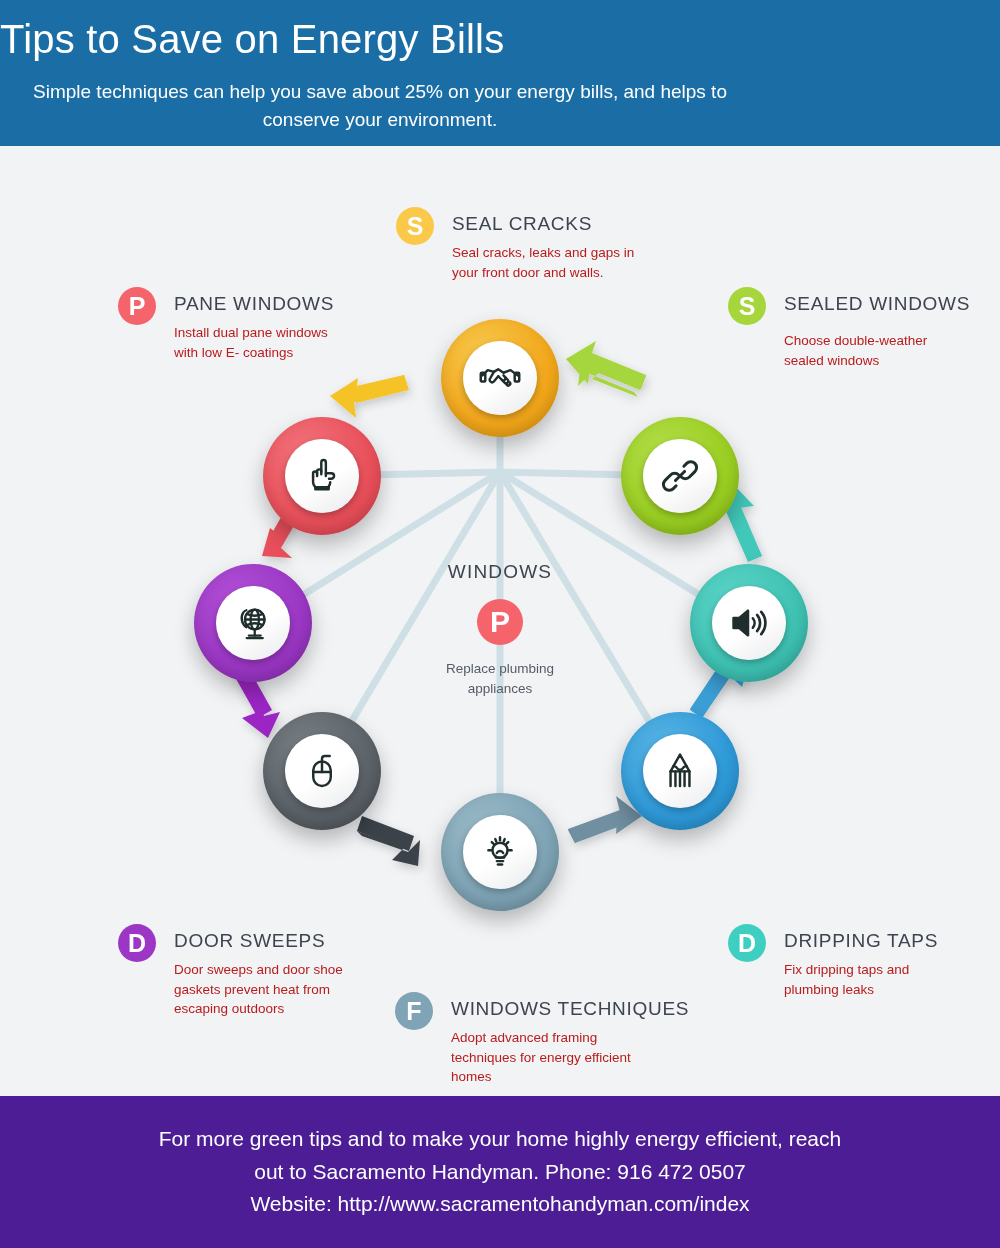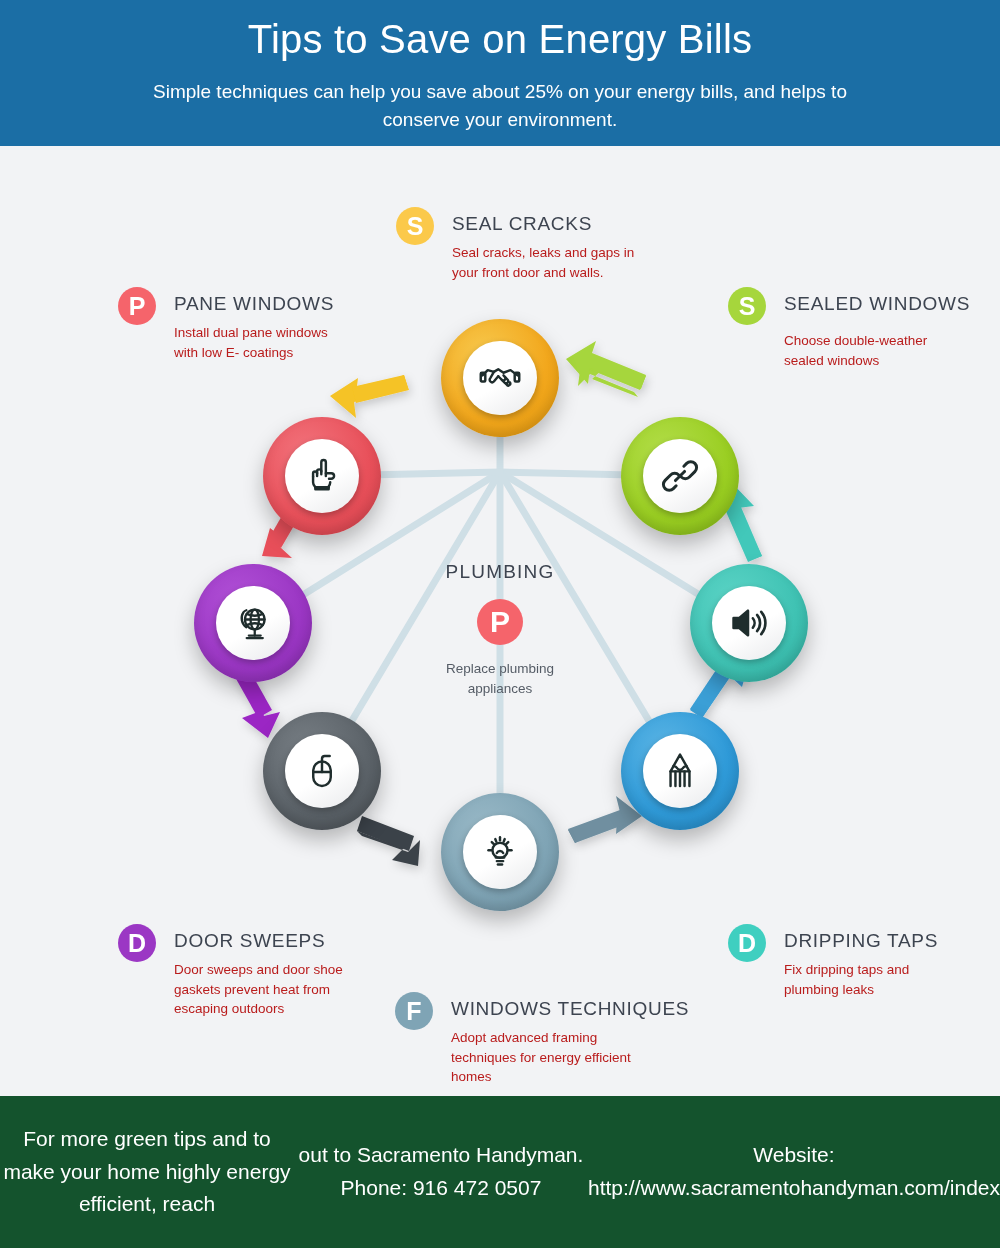--- a/index.html
+++ b/index.html
@@ -8,37 +8,37 @@
     font-family:"Liberation Sans", sans-serif;
     background:#f2f3f5;
     position:relative;
     overflow:hidden;
   }
 
   
   .header {
     position:absolute; left:0; top:0; width:1000px; height:146px;
     background:#1b6ea5;
-    display:flex; flex-direction:column; align-items:center; justify-content:flex-start;
+    display:flex; flex-direction:column; justify-content:flex-start;
     padding-top:16px;
   }
   .header-title {
     color:#ffffff; font-size:40px; font-weight:400; letter-spacing:.2px;
     line-height:1.15; white-space:nowrap;
   }
   .header-sub {
     color:#ffffff; font-size:19px; font-weight:400; line-height:1.45;
     text-align:center; width:760px; margin-top:16px;
   }
 
   
   .footer {
     position:absolute; left:0; top:1096px; width:1000px; height:152px;
-    background:#14532d;
-    display:flex; flex-direction:row; align-items:center; justify-content:center;
+    background:#4c1d95;
+    display:flex; flex-direction:column; align-items:center; justify-content:center;
   }
   .footer-line {
     color:#ffffff; font-size:21px; line-height:1.55; text-align:center; width:900px;
   }
 
   
   .stage { position:absolute; left:0; top:146px; width:1000px; height:950px; }
 
   svg.wheel { position:absolute; left:0; top:0; width:1000px; height:950px; }
 
@@ -277,21 +277,21 @@
         <path d="M8.4 13.2 a11 11 0 0 1 9.2 0"></path>
         <path d="M8.2 14.4 a6.2 6.2 0 0 1-1.6-8.6 a3 3 0 0 1 1.6-1.1"></path>
         <line x1="13" y1="15.6" x2="13" y2="19.2"></line>
         <line x1="9.6" y1="19.2" x2="16.4" y2="19.2"></line>
         <line x1="8.4" y1="20.6" x2="17.6" y2="20.6"></line>
       </svg>
     </div>
   </div>
 
   <div class="hub" style="left:420px; top:415px;">
-    <div class="hub-title">PLUMBING</div>
+    <div class="hub-title">WINDOWS</div>
     <div class="hub-badge" style="background:#f5646b;">P</div>
     <div class="hub-desc">Replace plumbing appliances</div>
   </div>
 
 </div>
 
 <div class="callout" style="left:396px; top:207px;">
   <div class="row">
     <div class="badge" style="background:#fbc94a;">S</div>
     <div class="ctext">

